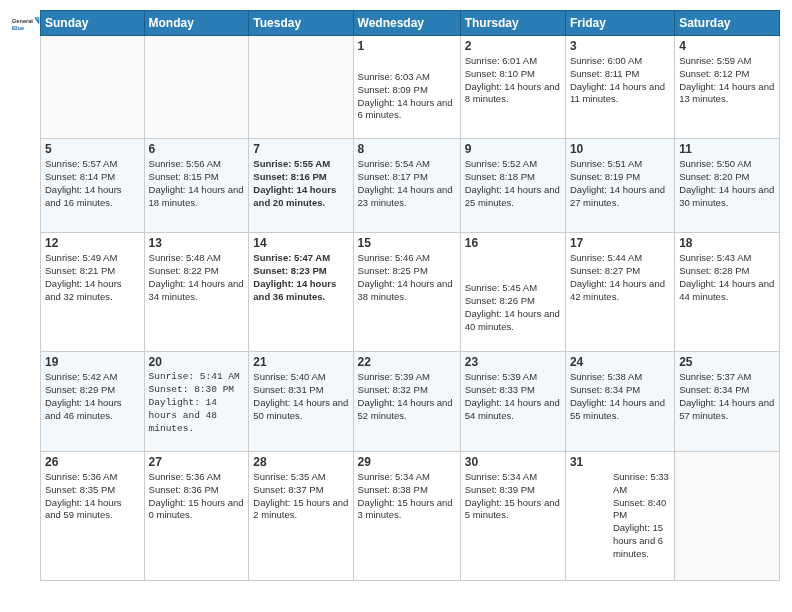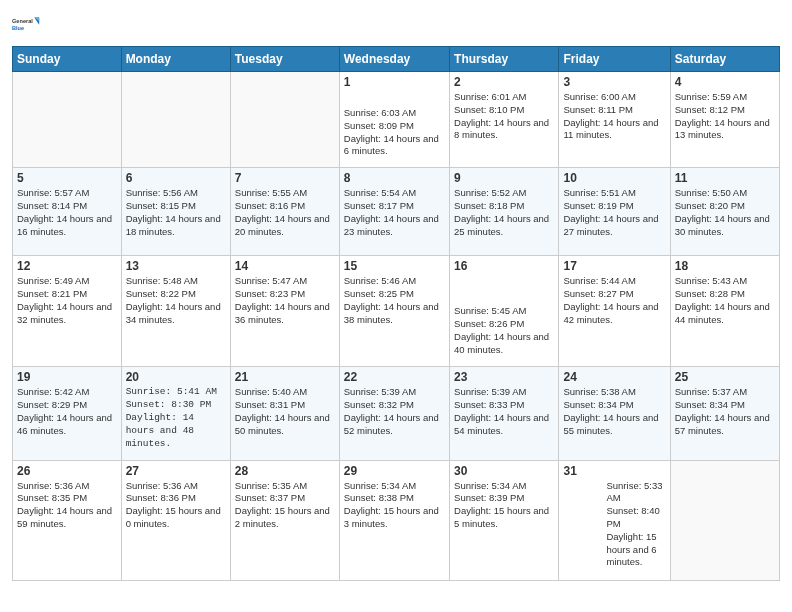--- a/index.html
+++ b/index.html
@@ -7,21 +7,21 @@
       width: 792px;
       height: 612px;
       font-family: Arial, sans-serif;
       background: #fff;
       overflow: hidden;
     }
     .page {
       width: 792px;
       height: 591px;
       display: flex;
-      flex-direction: column;
+      flex-direction: row;
       padding: 10px 12px 10px 12px;
     }
     .header {
       display: flex;
       justify-content: space-between;
       align-items: flex-start;
       margin-bottom: 8px;
     }
     .logo {
       display: flex;
@@ -160,21 +160,21 @@
 Daylight: 14 hours and 16 minutes.</div>
           </td>
           <td>
             <span class="day-number">6</span>
             <div class="day-info" style="white-space: pre-line;">Sunrise: 5:56 AM
 Sunset: 8:15 PM
 Daylight: 14 hours and 18 minutes.</div>
           </td>
           <td>
             <span class="day-number">7</span>
-            <div class="day-info" style="white-space: pre-line;">Sunrise: 5:55 AM
+            <div class="day-info" style="white-space: pre-line; font-weight: bold;">Sunrise: 5:55 AM
 Sunset: 8:16 PM
 Daylight: 14 hours and 20 minutes.</div>
           </td>
           <td>
             <span class="day-number">8</span>
             <div class="day-info" style="white-space: pre-line;">Sunrise: 5:54 AM
 Sunset: 8:17 PM
 Daylight: 14 hours and 23 minutes.</div>
           </td>
           <td>
@@ -204,21 +204,21 @@
 Daylight: 14 hours and 32 minutes.</div>
           </td>
           <td>
             <span class="day-number">13</span>
             <div class="day-info" style="white-space: pre-line;">Sunrise: 5:48 AM
 Sunset: 8:22 PM
 Daylight: 14 hours and 34 minutes.</div>
           </td>
           <td>
             <span class="day-number">14</span>
-            <div class="day-info" style="white-space: pre-line;">Sunrise: 5:47 AM
+            <div class="day-info" style="white-space: pre-line; font-weight: bold;">Sunrise: 5:47 AM
 Sunset: 8:23 PM
 Daylight: 14 hours and 36 minutes.</div>
           </td>
           <td>
             <span class="day-number">15</span>
             <div class="day-info" style="white-space: pre-line;">Sunrise: 5:46 AM
 Sunset: 8:25 PM
 Daylight: 14 hours and 38 minutes.</div>
           </td>
           <td>

